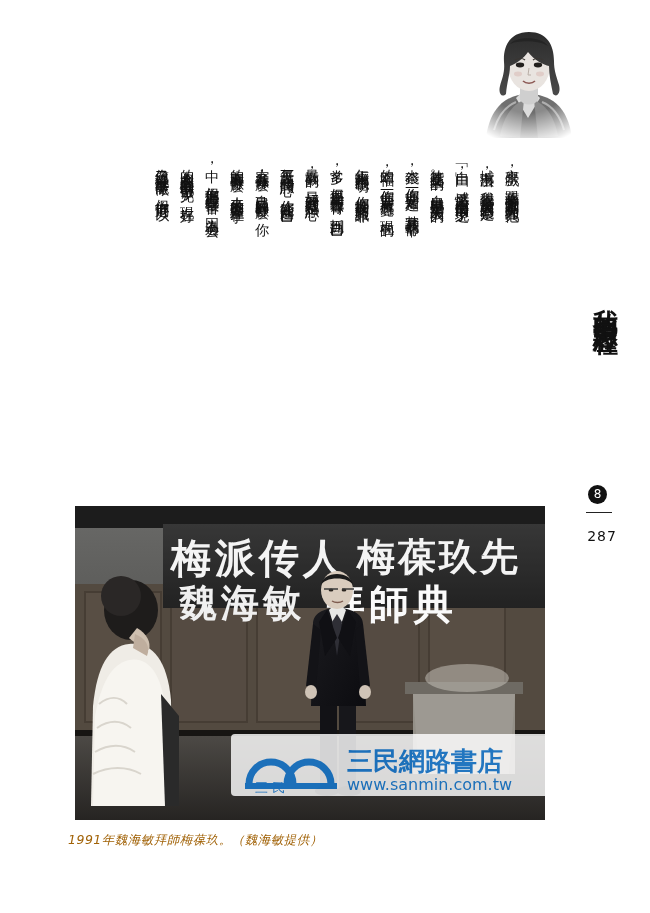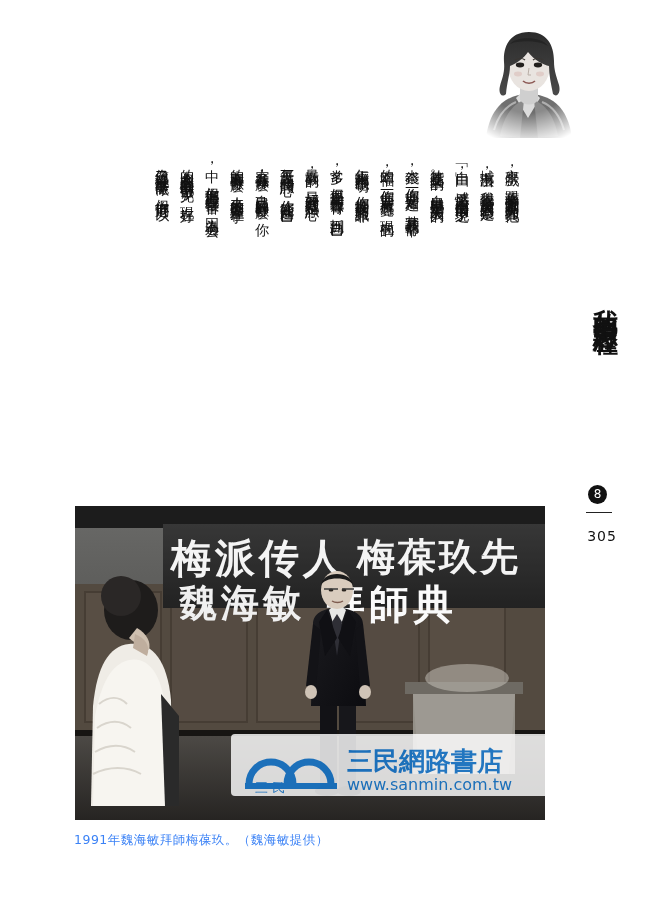--- a/index.html
+++ b/index.html
@@ -116,26 +116,27 @@
     width: 470px;
     height: 314px;
     background: #737373;
     overflow: hidden;
   }
   .photo svg { display:block; }
 
   .caption {
     position: absolute;
     top: 832px;
-    left: 74px;
+    left: 68px;
     width: 470px;
     font-family: "DejaVu Sans", sans-serif;
     font-size: 12.5px;
-    color: #3b82f6;
+    color: #a16207;
     letter-spacing: 0.5px;
+    font-style: italic;
   }
 
   
   .watermark {
     position: absolute;
     left: 156px;
     top: 228px;
     width: 330px;
     height: 62px;
     opacity: 0.93;
@@ -202,21 +203,21 @@
     <div class="vcol">究竟在做什麼，自己真的喜歡什麼？你</div>
     <div class="vcol">的未來要做什麼。未來的世界掌握在手</div>
     <div class="vcol">中，但你們可能覺得很辛苦，因為過去</div>
     <div class="vcol">的人將大部分的事情都做完了，現在好</div>
     <div class="vcol">像已經沒什麼事能做？但你們還可以</div>
   </div>
 
   <div class="side-title">我的學思歷程</div>
   <div class="chapter-badge">8</div>
   <div class="rule"></div>
-  <div class="folio">305</div>
+  <div class="folio">287</div>
 
   <div class="photo">
     <svg width="470" height="314" viewBox="0 0 470 314" xmlns="http://www.w3.org/2000/svg">
       <defs>
         <linearGradient id="wall" x1="0" y1="0" x2="0" y2="1">
           <stop offset="0%" stop-color="#6a6a68"></stop>
           <stop offset="100%" stop-color="#3a3a38"></stop>
         </linearGradient>
         <linearGradient id="floor" x1="0" y1="0" x2="0" y2="1">
           <stop offset="0%" stop-color="#4d4a46"></stop>

